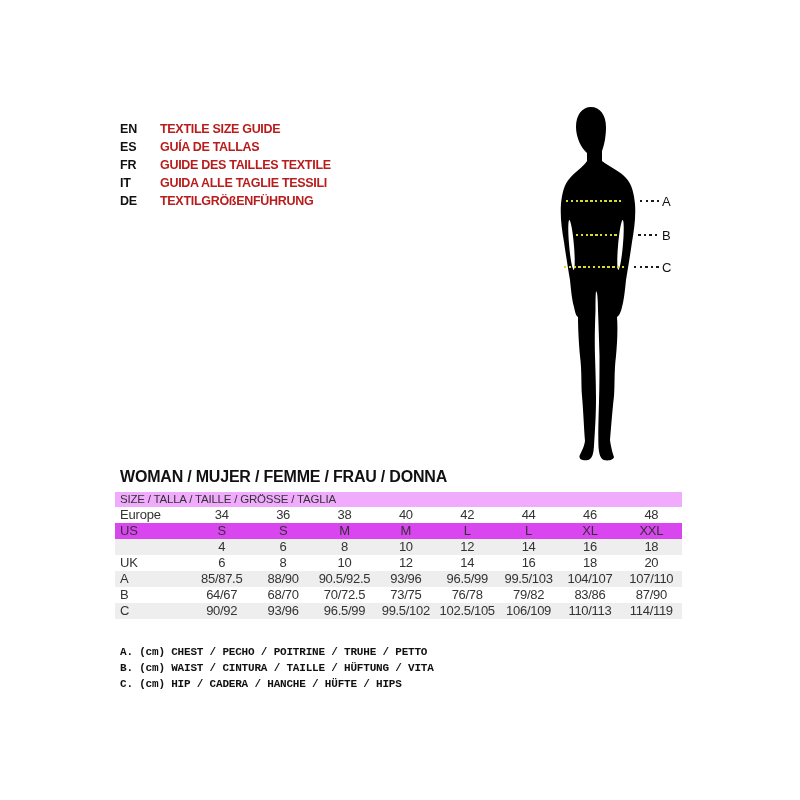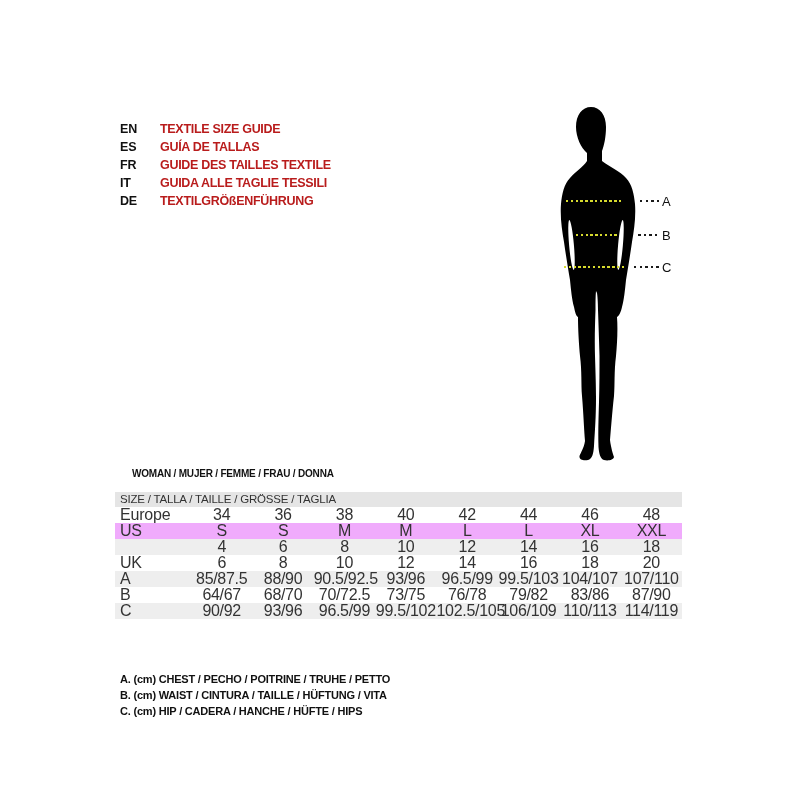--- a/index.html
+++ b/index.html
@@ -25,31 +25,31 @@
   .dash-c-body { left: 564px; top: 266px; width: 60px; }
   .dash-a-out  { left: 640px; top: 200px; width: 19px; }
   .dash-b-out  { left: 638px; top: 234px; width: 21px; }
   .dash-c-out  { left: 634px; top: 266px; width: 25px; }
   .m-label { position: absolute; left: 662px; width: 20px; font-size: 13px; color: #111; letter-spacing: 0; }
   .m-label-a { top: 194px; }
   .m-label-b { top: 228px; }
   .m-label-c { top: 260px; }
 
   
-  .table-title { position: absolute; left: 120px; top: 468px; font-size: 10px; font-weight: 700; color: #111; letter-spacing: -0.2px; white-space: nowrap; margin-left: 12px; }
+  .table-title { position: absolute; left: 120px; top: 468px; font-size: 16px; font-weight: 700; color: #111; letter-spacing: -0.2px; white-space: nowrap; }
 
   
   .size-table { position: absolute; left: 115px; top: 492px; width: 567px; }
   .t-header { height: 15px; line-height: 15px; font-size: 11.5px; color: #333; padding-left: 5px; letter-spacing: -0.2px; }
-  .t-row { display: flex; height: 16px; line-height: 16px; font-size: 16px; color: #333; }
+  .t-row { display: flex; height: 16px; line-height: 16px; font-size: 13px; color: #333; }
   .t-label { width: 76px; text-align: left; padding-left: 5px; letter-spacing: -0.2px; }
   .t-cell { width: 61.375px; text-align: center; white-space: nowrap; letter-spacing: -0.3px; }
 
   
-  .legend { position: absolute; left: 120px; top: 671px; }
+  .legend { position: absolute; left: 120px; top: 644px; font-family: Liberation Mono, monospace; }
   .legend-line { height: 16px; line-height: 16px; font-size: 11px; font-weight: 700; color: #111; letter-spacing: -0.2px; white-space: nowrap; }
 </style>
 </head>
 <body>
 
 <div class="page">
 
   <div class="lang-list">
       <div class="lang-row">
         <span class="lang-code">EN</span>
@@ -101,34 +101,34 @@
   <div class="dash dash-b-out pointer" style="background-image: repeating-linear-gradient(90deg, rgb(26, 26, 26) 0px, rgb(26, 26, 26) 2.5px, transparent 2.5px, transparent 5.6px);"></div>
   <div class="m-label m-label-b">B</div>
 
   <div class="dash dash-c-body on-body" style="background-image: repeating-linear-gradient(90deg, rgb(214, 218, 46) 0px, rgb(214, 218, 46) 2.5px, transparent 2.5px, transparent 4.8px);"></div>
   <div class="dash dash-c-out pointer" style="background-image: repeating-linear-gradient(90deg, rgb(26, 26, 26) 0px, rgb(26, 26, 26) 2.5px, transparent 2.5px, transparent 5.6px);"></div>
   <div class="m-label m-label-c">C</div>
 
   <div class="table-title">WOMAN / MUJER / FEMME / FRAU / DONNA</div>
 
   <div class="size-table">
-    <div class="t-header" style="background: #e5e5e5;">SIZE / TALLA / TAILLE / GRÖSSE / TAGLIA</div>
+    <div class="t-header" style="background: #f0abfc;">SIZE / TALLA / TAILLE / GRÖSSE / TAGLIA</div>
     <div>
         <div class="t-row">
           <div class="t-label">Europe</div>
           <div class="t-cell">34</div>
           <div class="t-cell">36</div>
           <div class="t-cell">38</div>
           <div class="t-cell">40</div>
           <div class="t-cell">42</div>
           <div class="t-cell">44</div>
           <div class="t-cell">46</div>
           <div class="t-cell">48</div>
         </div>
-        <div class="t-row" style="background: #f0abfc;">
+        <div class="t-row" style="background: #d946ef;">
           <div class="t-label">US</div>
           <div class="t-cell">S</div>
           <div class="t-cell">S</div>
           <div class="t-cell">M</div>
           <div class="t-cell">M</div>
           <div class="t-cell">L</div>
           <div class="t-cell">L</div>
           <div class="t-cell">XL</div>
           <div class="t-cell">XXL</div>
         </div>

